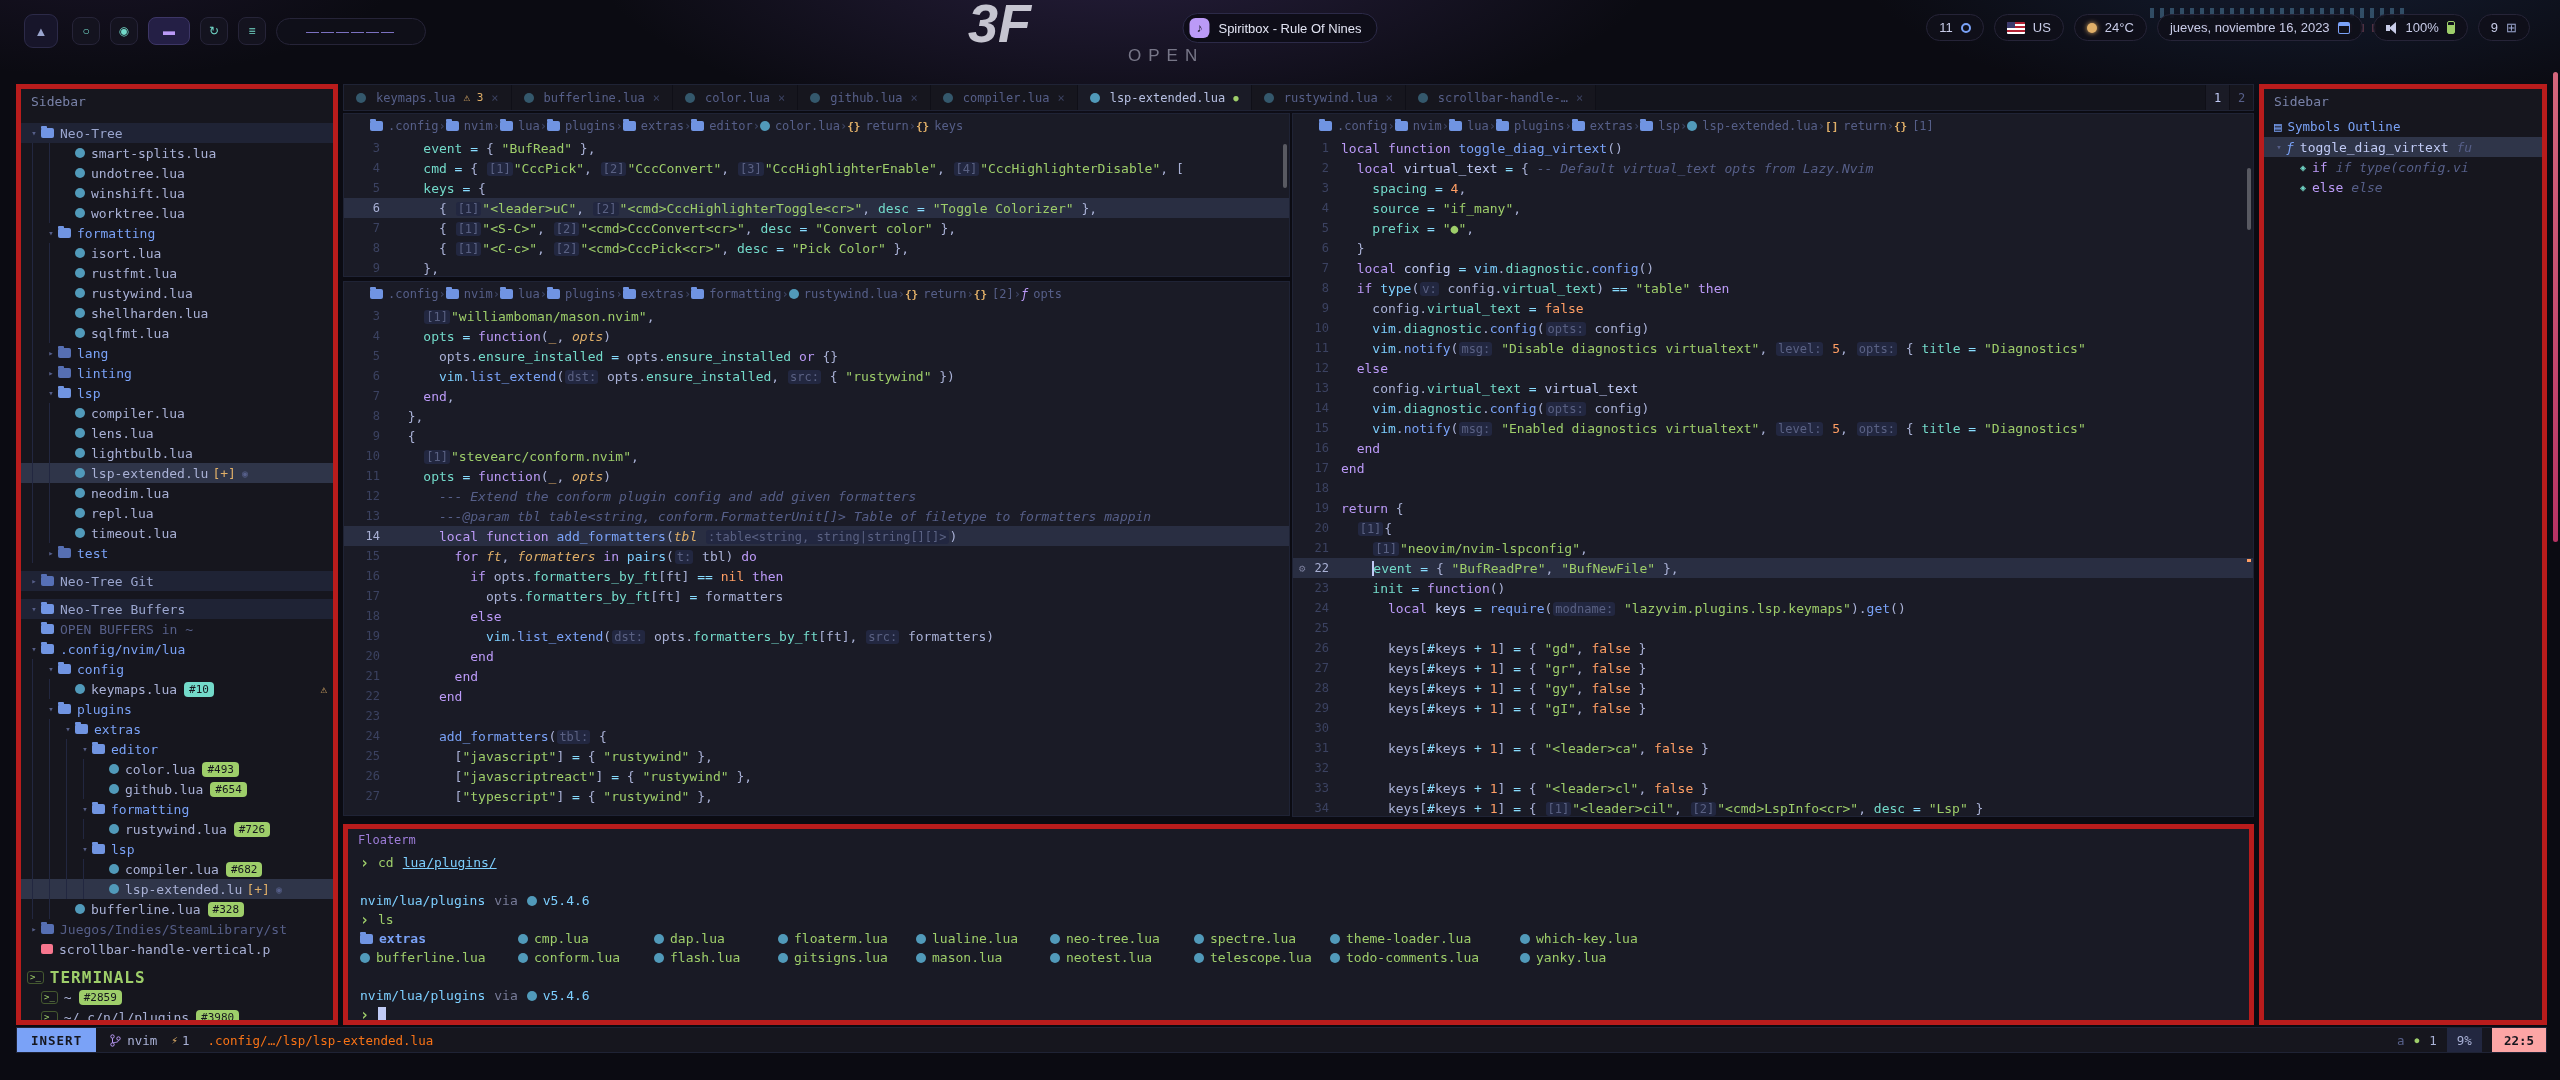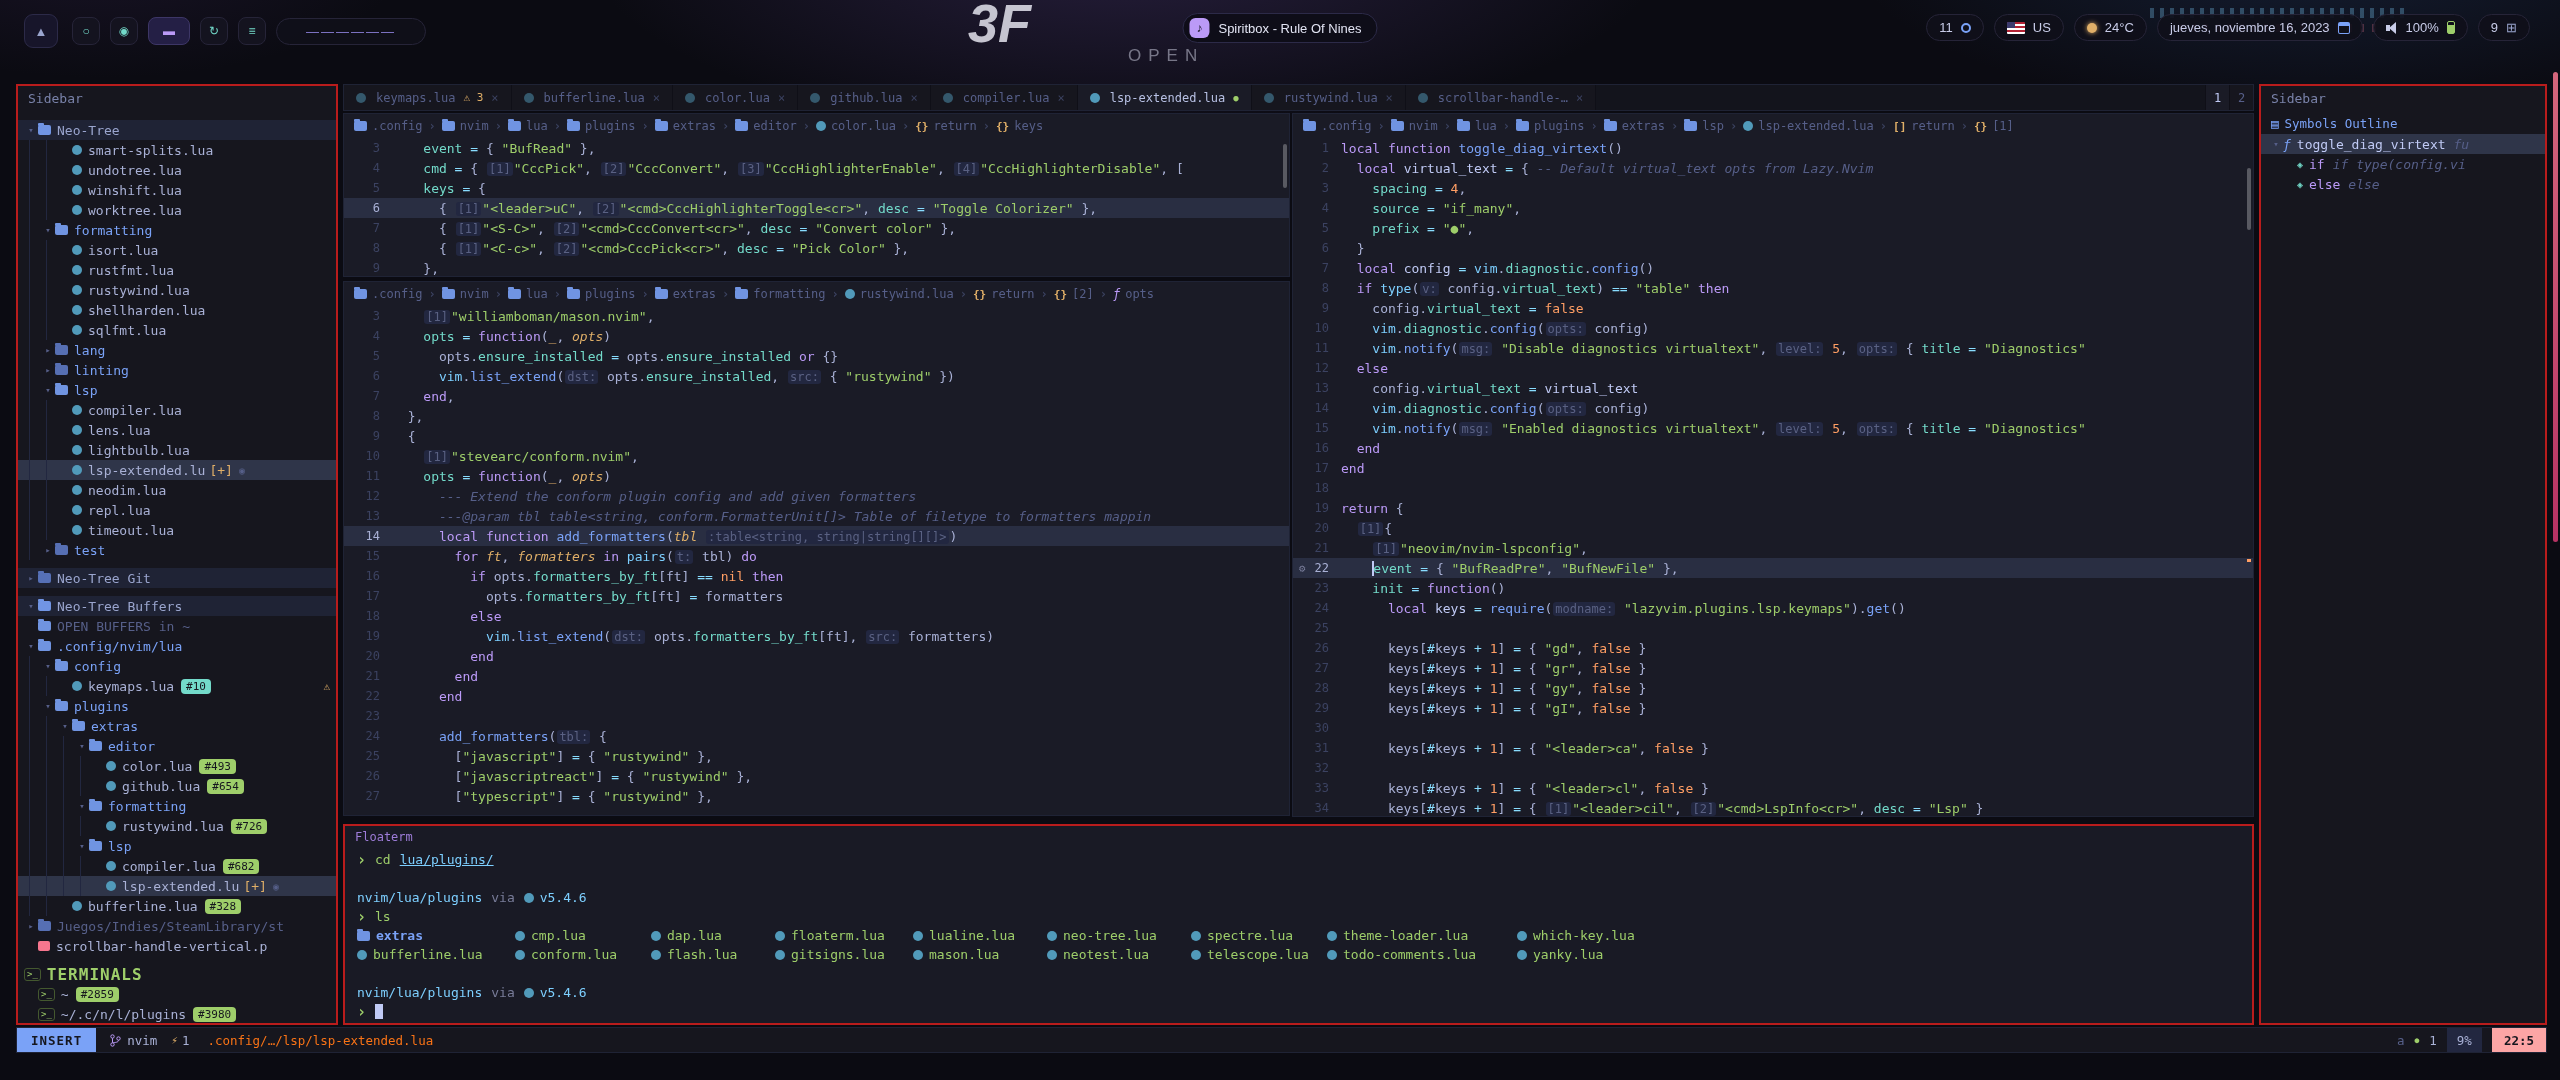--- a/index.html
+++ b/index.html
@@ -35,21 +35,21 @@
 .ic-flag::before{content:"";position:absolute;left:0;top:0;width:8px;height:6px;background:#3c3b6e}
 .ic-sun{width:10px;height:10px;border-radius:50%;background:#e0af68;box-shadow:0 0 5px #e0af68}
 .ic-cal{width:12px;height:12px;border:1px solid #7aa2f7;border-top-width:4px;border-radius:2px}
 .ic-speaker{position:relative;width:12px;height:12px}
 .ic-speaker::before{content:"";position:absolute;left:0;top:3px;width:4px;height:6px;background:#c8cce8}
 .ic-speaker::after{content:"";position:absolute;left:3px;top:0;border-top:6px solid transparent;border-bottom:6px solid transparent;border-right:7px solid #c8cce8}
 .ic-batt{width:8px;height:13px;border:1px solid #9ece6a;border-radius:2px;background:linear-gradient(to top,#9ece6a 75%,transparent 75%)}
 .grid-g{color:#9aa5ce}
 
 
-.panel{position:absolute;background:#16161e;border:2px solid #b91c1c}
+.panel{position:absolute;background:#16161e;border:5px solid #b91c1c}
 .sb-title{height:26px;line-height:26px;padding:0 10px;color:#7982a9;font-size:13px}
 
 
 #lsb{left:16px;top:84px;width:322px;height:941px;overflow:hidden}
 .trow{display:flex;align-items:center;height:20px;padding:0 6px;font-size:13px;color:#a9b1d6;white-space:nowrap;overflow:hidden;cursor:pointer}
 .trow.isdir .tlabel{color:#7aa2f7}
 .trow.dim .tlabel{color:#565f89}
 .trow.sel{background:#2f3549}
 .tsec{background:#1f2335;margin-top:8px}
 .tsec .tlabel{color:#9aa5ce}
@@ -89,21 +89,21 @@
 .tab-close{color:#3b4261;font-size:12px;margin-left:4px}
 .fill{flex:1}
 .tabpage{width:24px;display:flex;align-items:center;justify-content:center;color:#565f89;font-size:12px;background:#16161e;border-left:1px solid #0f0f17;cursor:pointer}
 .tabpage.active{background:#1a1b26;color:#c0caf5}
 
 
 .pane{position:absolute;background:#1a1b26;border:1px solid #1f2335;overflow:hidden}
 #pane-a{left:343px;top:113px;width:947px;height:164px}
 #pane-b{left:343px;top:281px;width:947px;height:535px}
 #pane-c{left:1292px;top:113px;width:962px;height:704px}
-.winbar{height:24px;display:flex;align-items:center;padding:0 10px;font-size:12px;color:#565f89;gap:6px;overflow:hidden;white-space:nowrap}
+.winbar{height:24px;display:flex;align-items:center;padding:0 26px;font-size:12px;color:#565f89;overflow:hidden;white-space:nowrap}
 .bc-item{display:inline-flex;align-items:center;gap:5px;cursor:pointer}
 .bc-sep{color:#3b4261;font-size:12px;font-weight:bold}
 .code{font-size:13px}
 .cline{display:flex;height:20px;align-items:center}
 .cline.cur{background:#292e42}
 .sign{width:18px;text-align:center;font-size:11px;color:#787c99;flex:none}
 .lnum{width:30px;text-align:right;padding-right:12px;color:#3b4261;font-size:12px;flex:none}
 .cline.cur .lnum{color:#a9b1d6}
 .ctext{white-space:pre;overflow:hidden}
 .sg-d{color:#a9b1d6}.sg-v{color:#c0caf5}.sg-k{color:#bb9af7}.sg-f{color:#7aa2f7}

